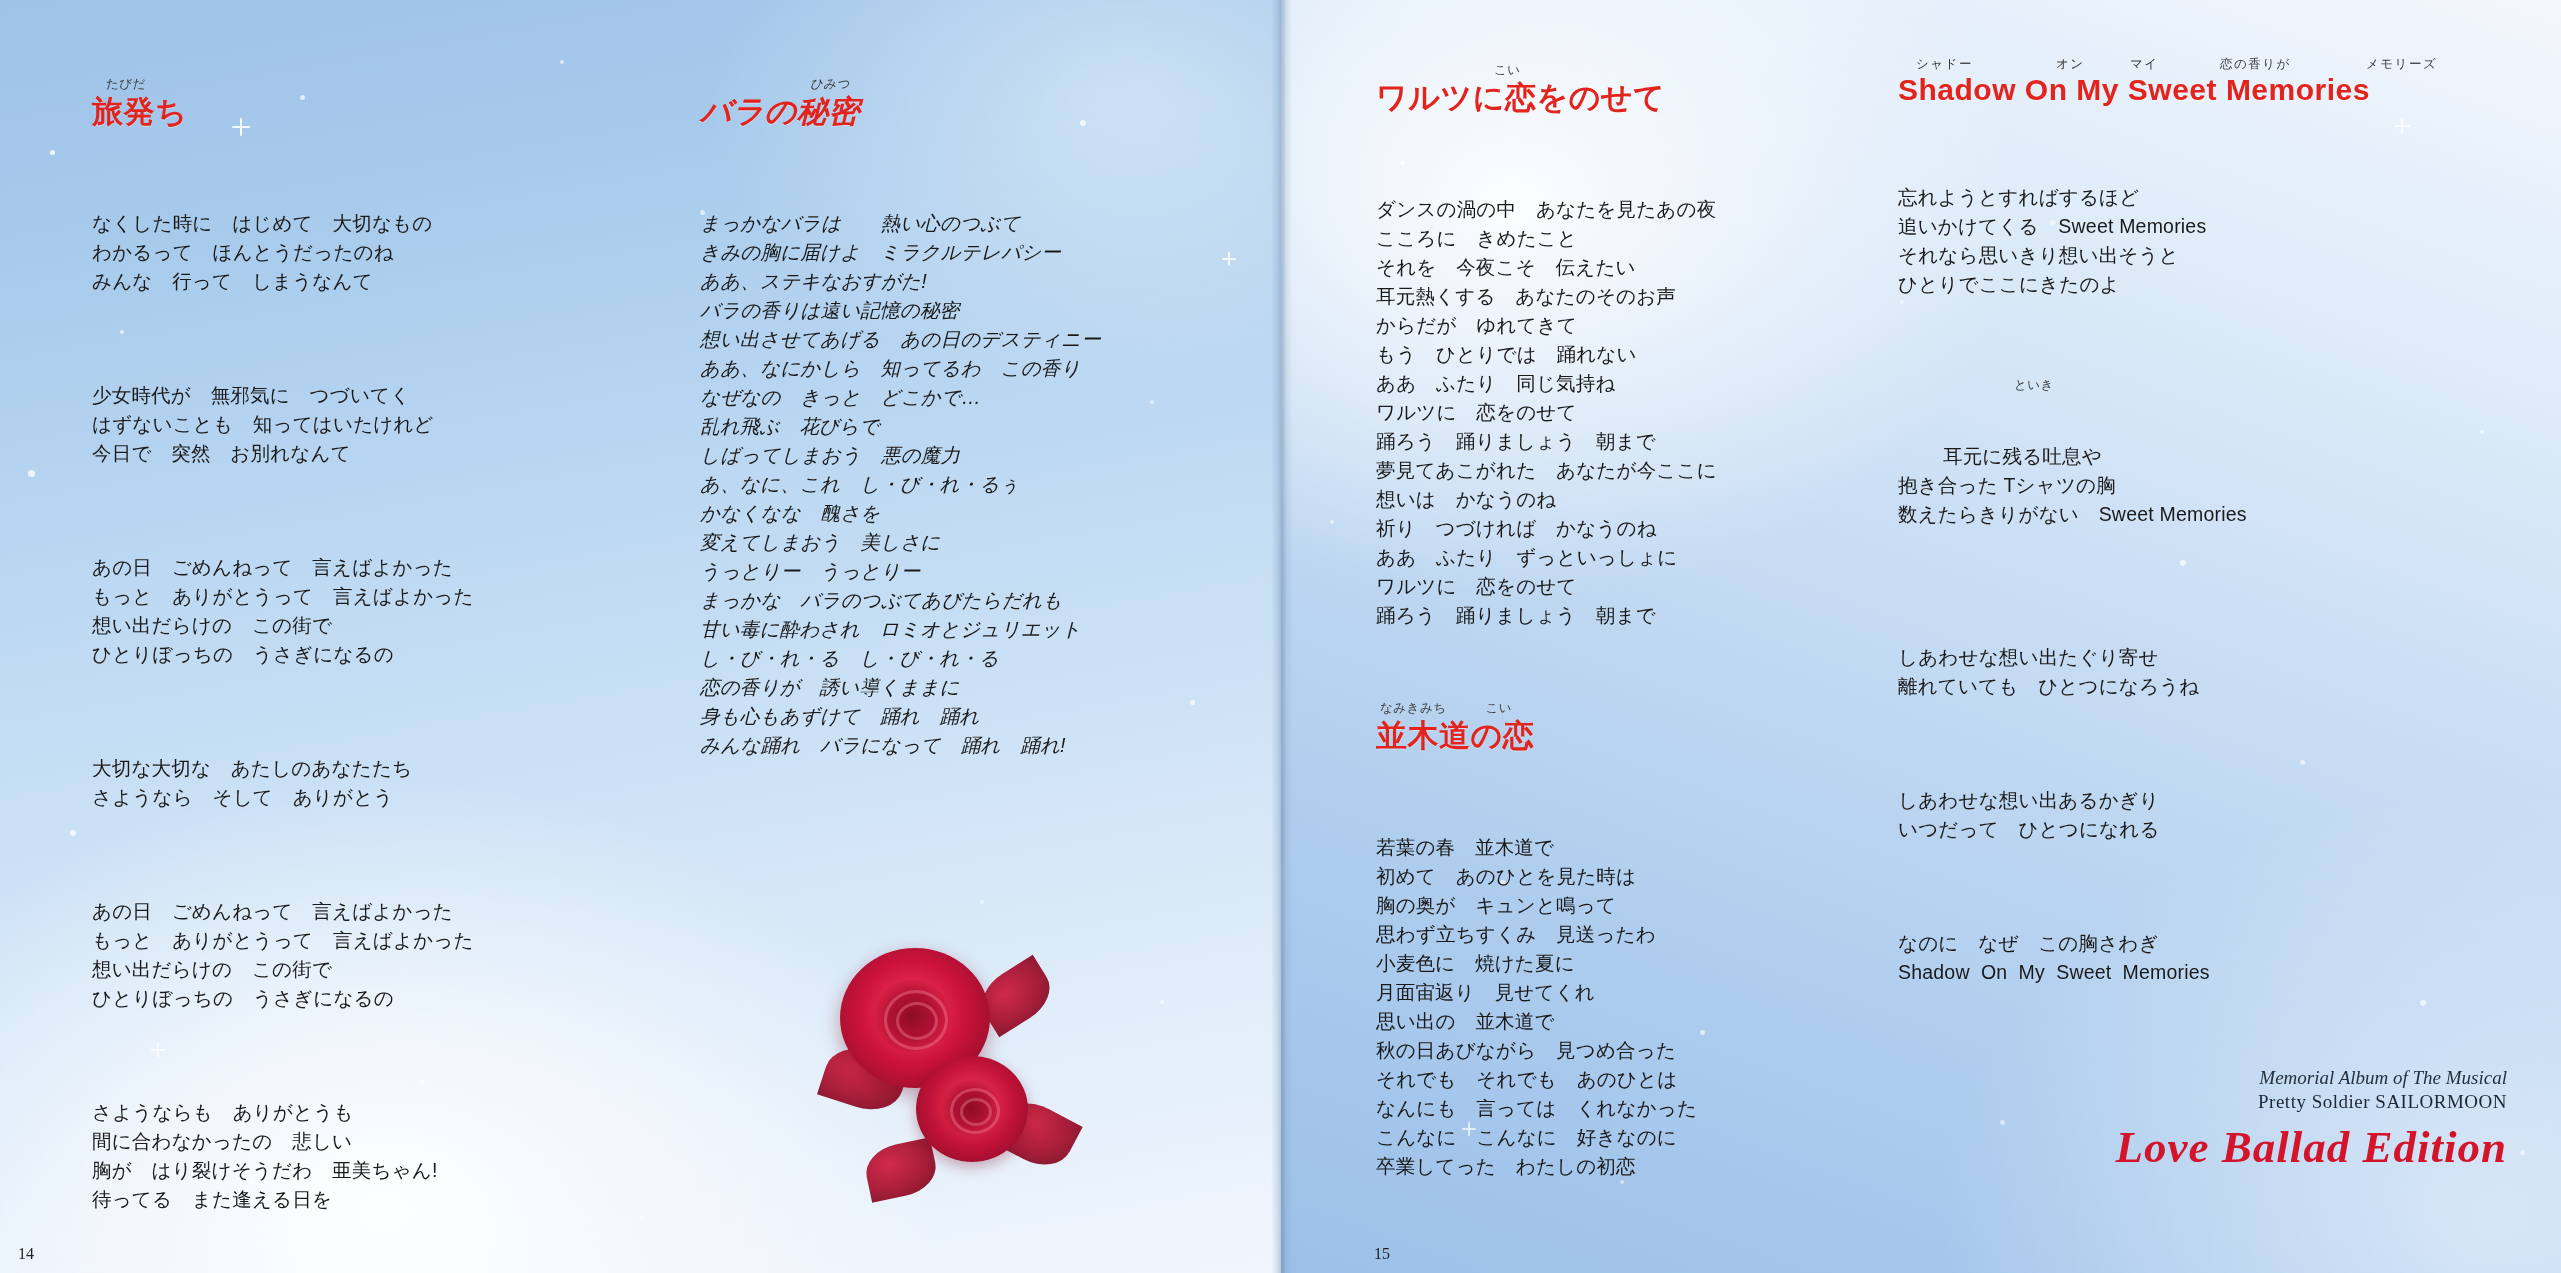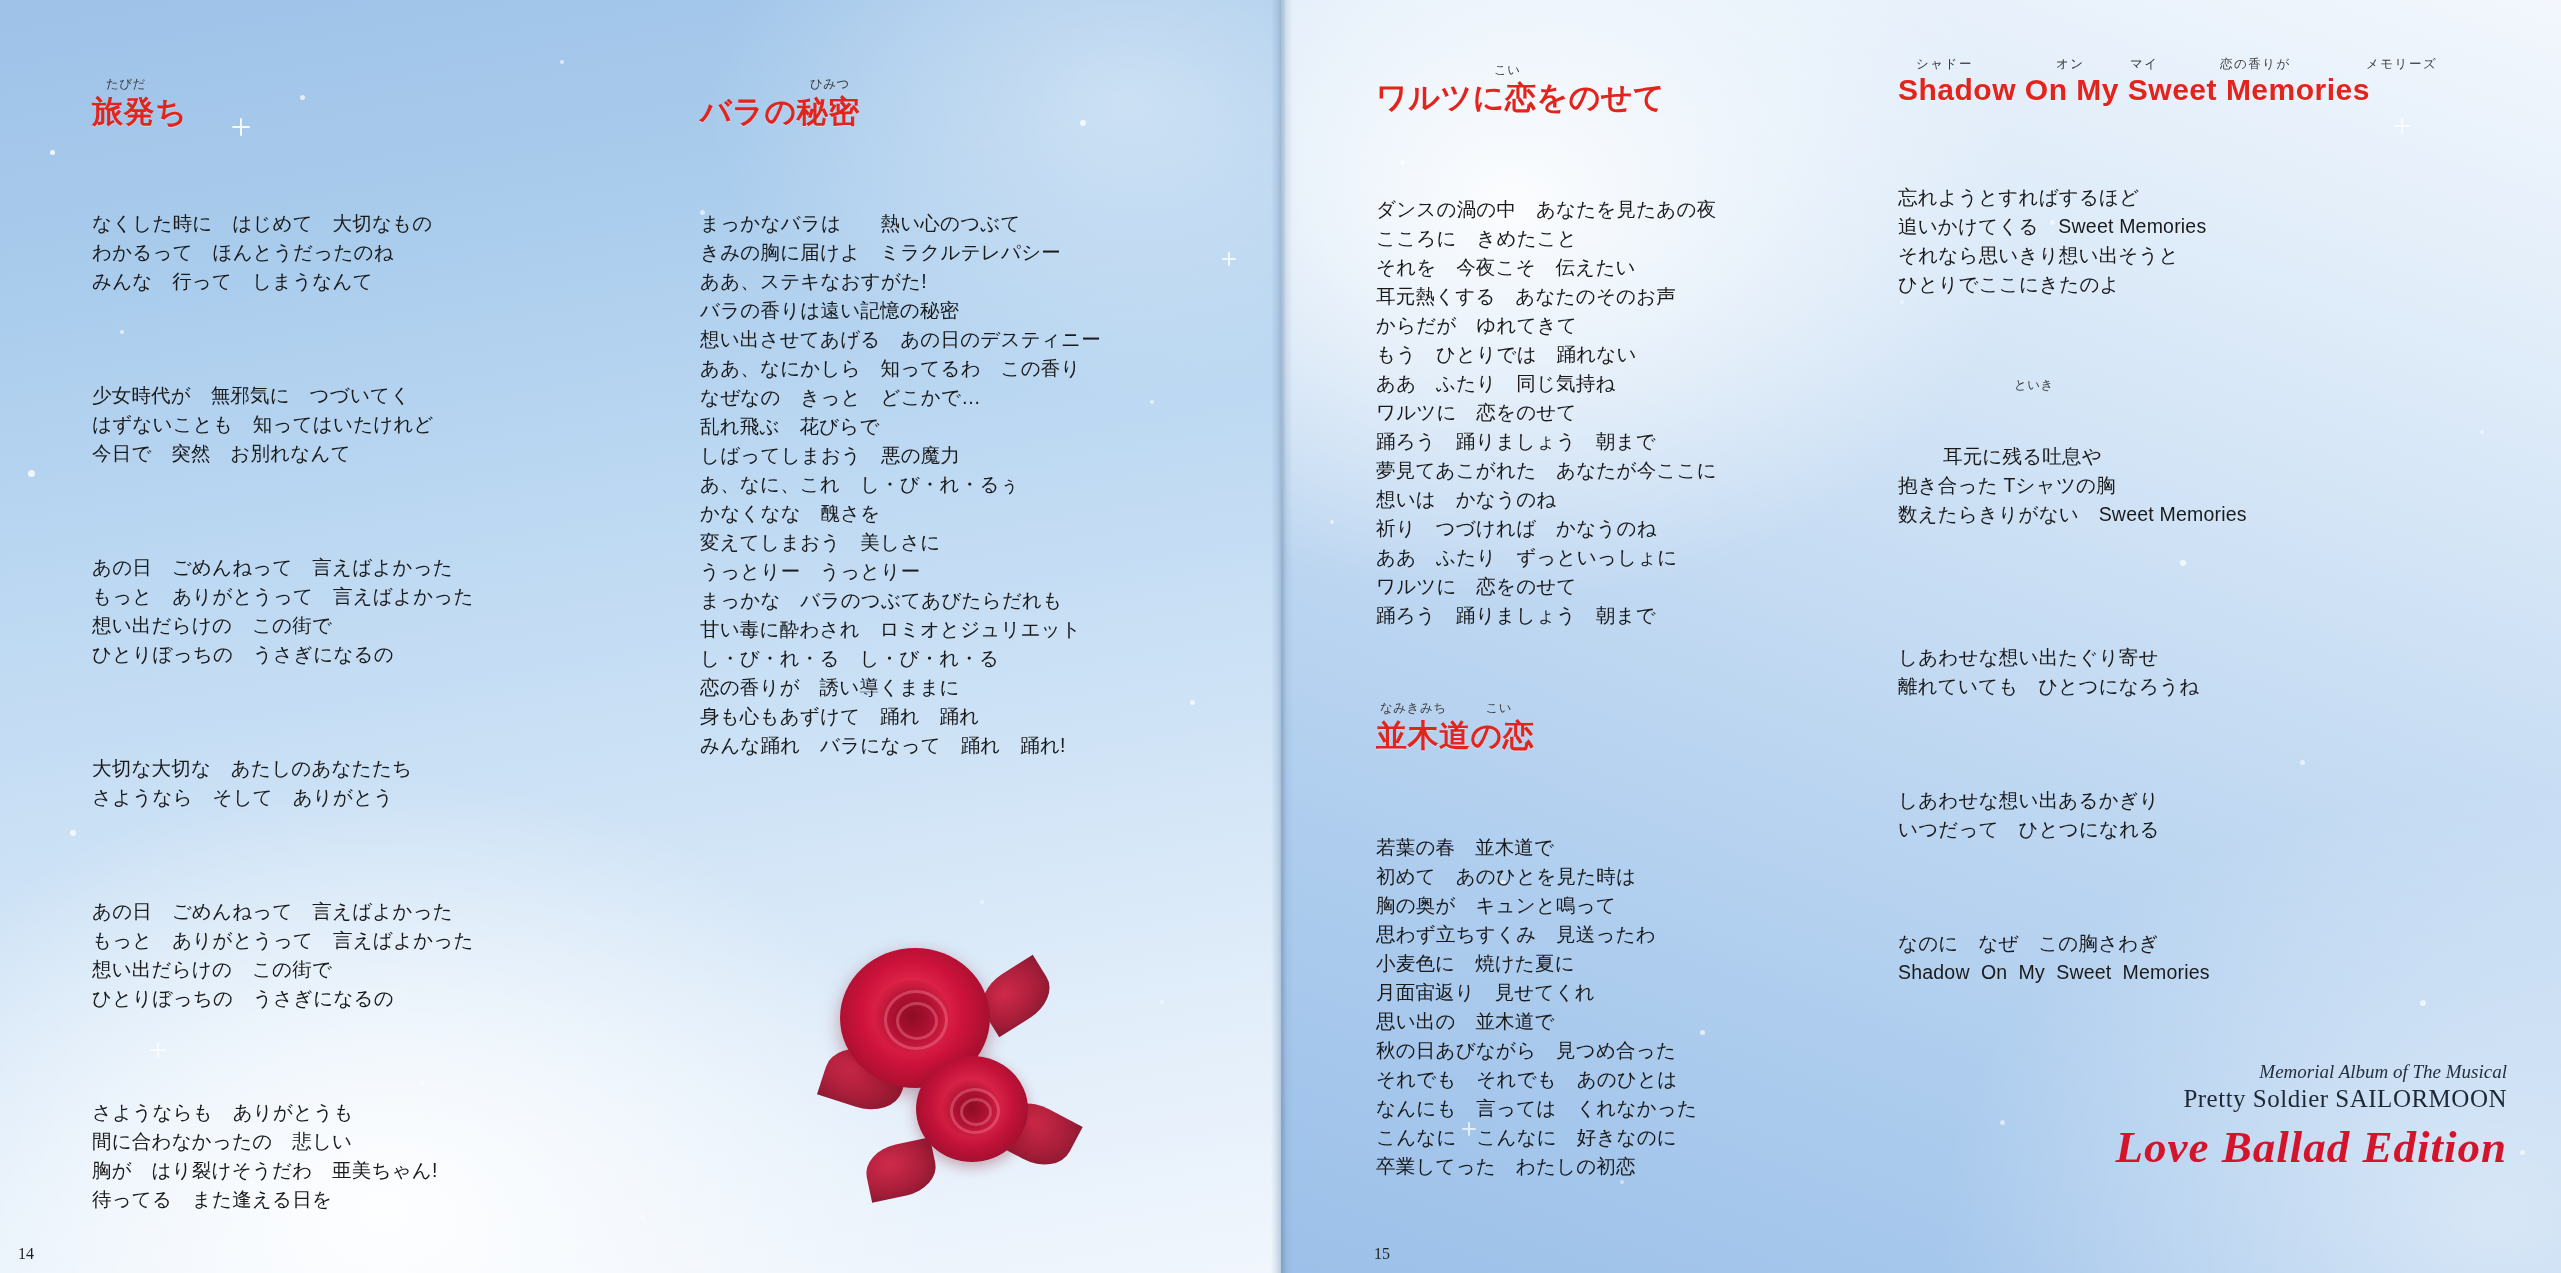--- a/index.html
+++ b/index.html
@@ -143,21 +143,21 @@
   }
   .colophon .memorial {
     font-family: "Liberation Serif", serif;
     font-style: italic;
     font-size: 19px;
     color: #24303e;
     margin-bottom: 2px;
   }
   .colophon .pretty {
     font-family: "Liberation Serif", serif;
-    font-size: 25px;
+    font-size: 19px;
     color: #1d2835;
     letter-spacing: 0.5px;
     margin-bottom: 8px;
   }
   .colophon .edition {
     font-family: "Liberation Serif", serif;
     font-style: italic;
     font-weight: bold;
     font-size: 45px;
     color: #d4142a;
@@ -275,21 +275,21 @@
 想い出だらけの　この街で
 ひとりぼっちの　うさぎになるの</div>
       <div class="stanza">さようならも　ありがとうも
 間に合わなかったの　悲しい
 胸が　はり裂けそうだわ　亜美ちゃん!
 待ってる　また逢える日を</div>
       
     </div>
   </div>
 
-  <div class="col" style="left:700px; top:76px; width:480px;">
+  <div class="col" style="left:700px; top:76px; width:480px;font-style:italic;">
     <div class="ruby-row">
       <span class="ruby" style="left:110px;">ひみつ</span>
     </div>
     <h2 class="song-title">バラの秘密</h2>
     <div class="lyrics">
       <div class="stanza">まっかなバラは　　熱い心のつぶて
 きみの胸に届けよ　ミラクルテレパシー
 ああ、ステキなおすがた!
 バラの香りは遠い記憶の秘密
 想い出させてあげる　あの日のデスティニー

